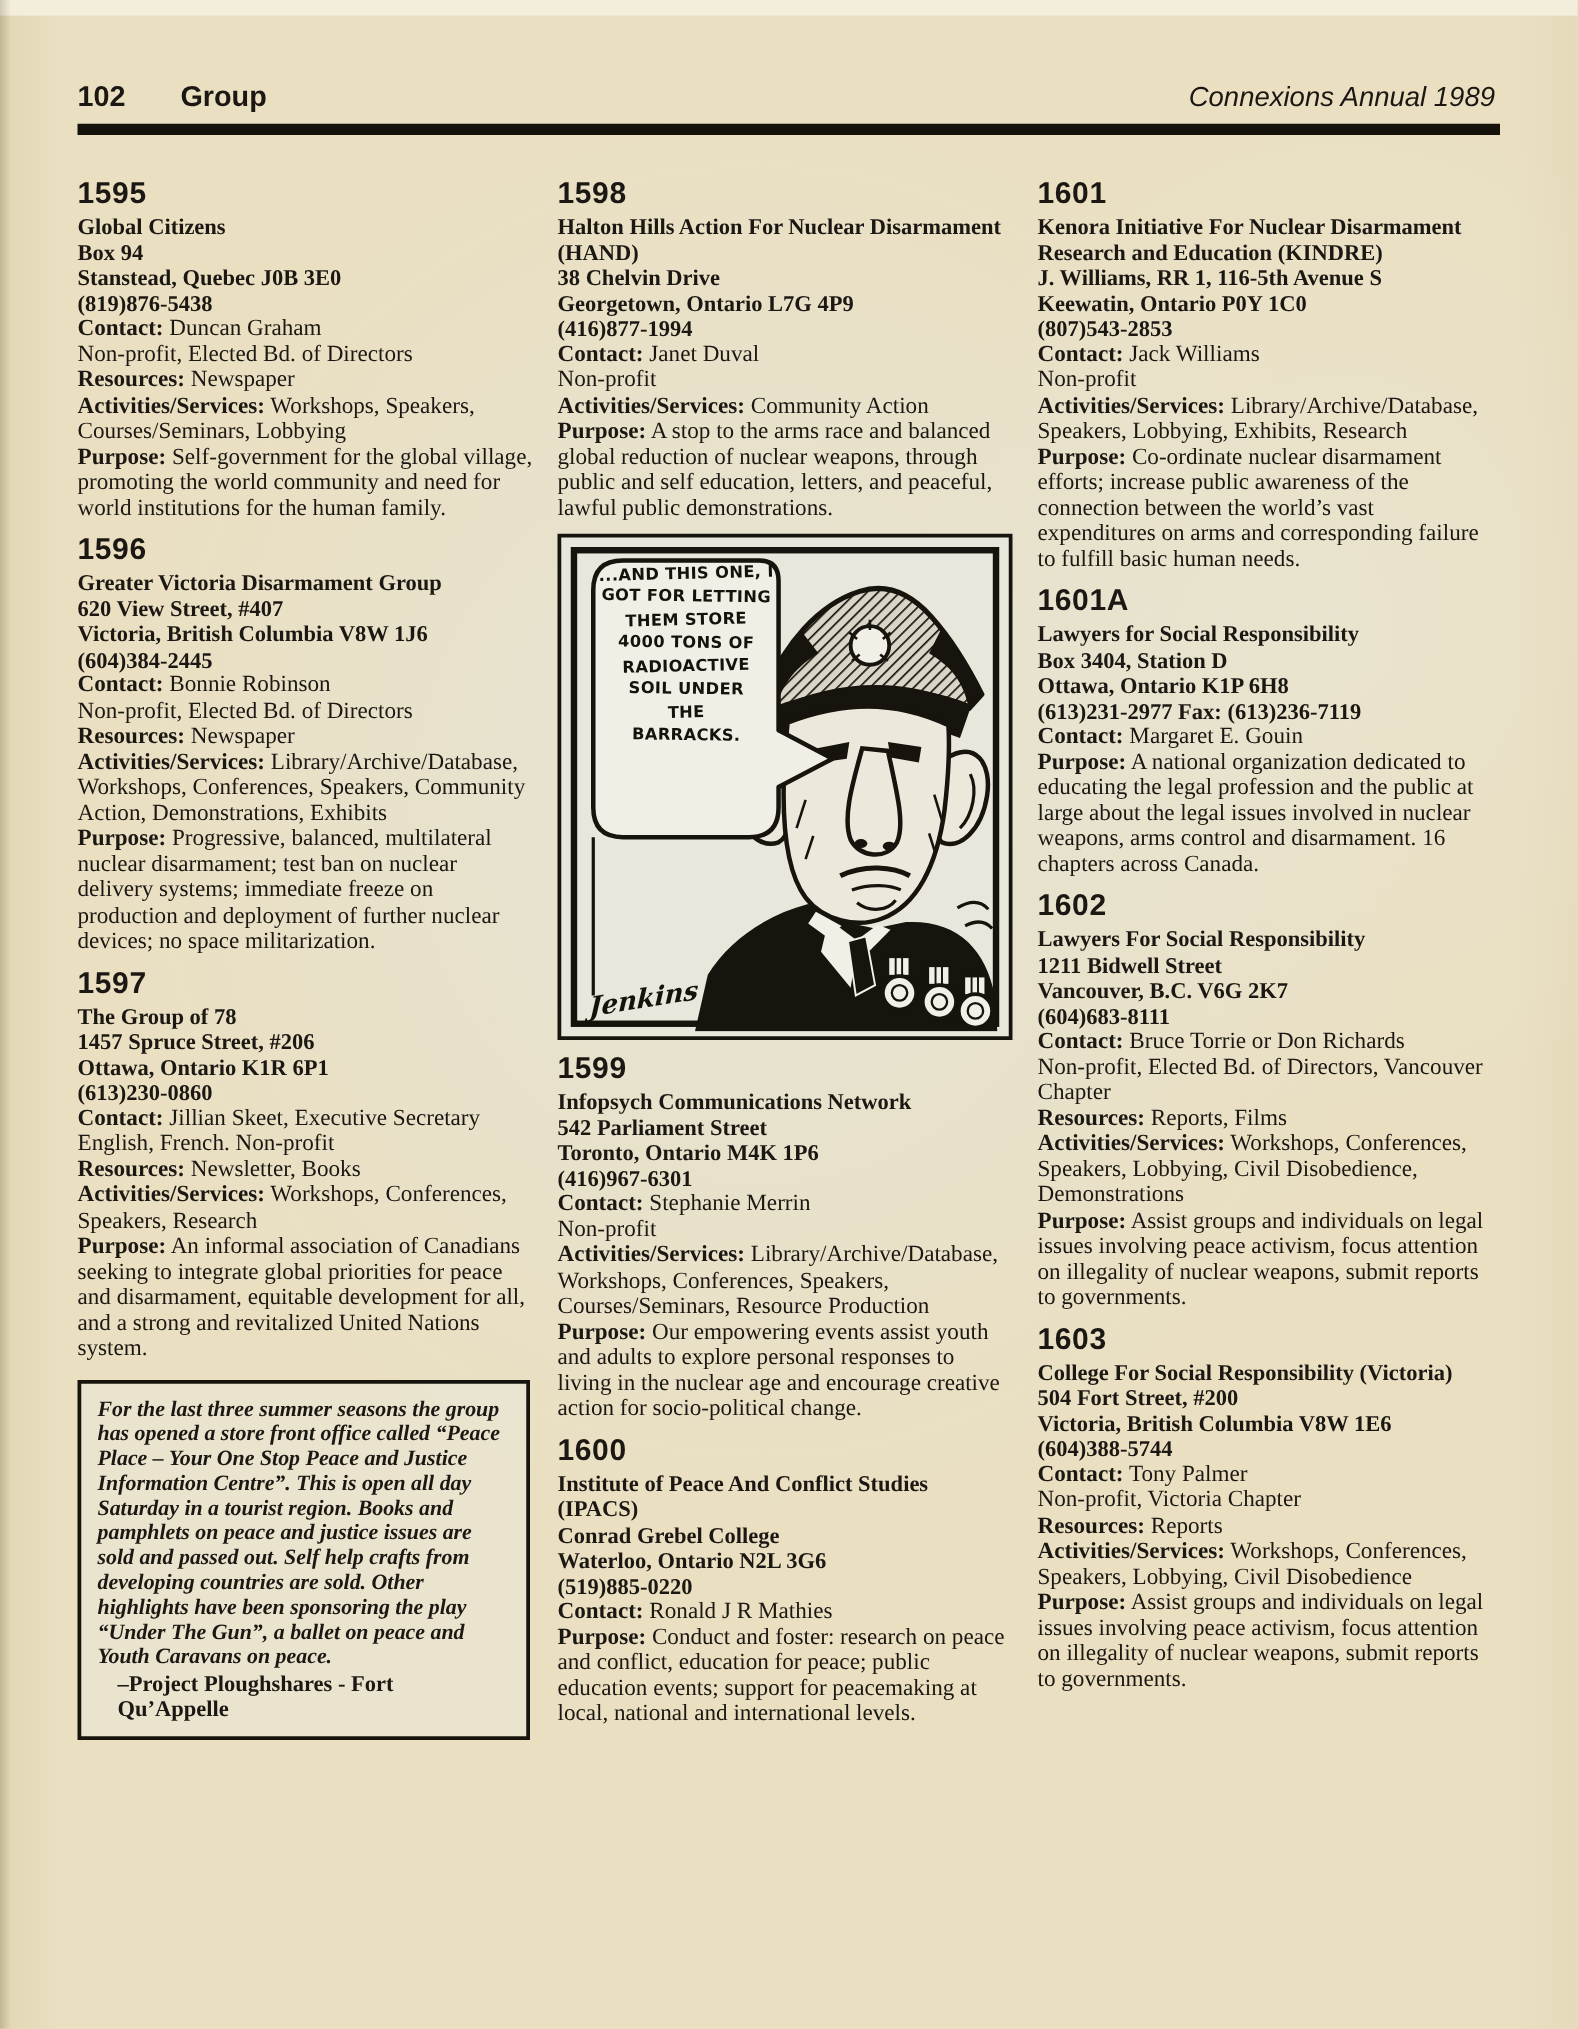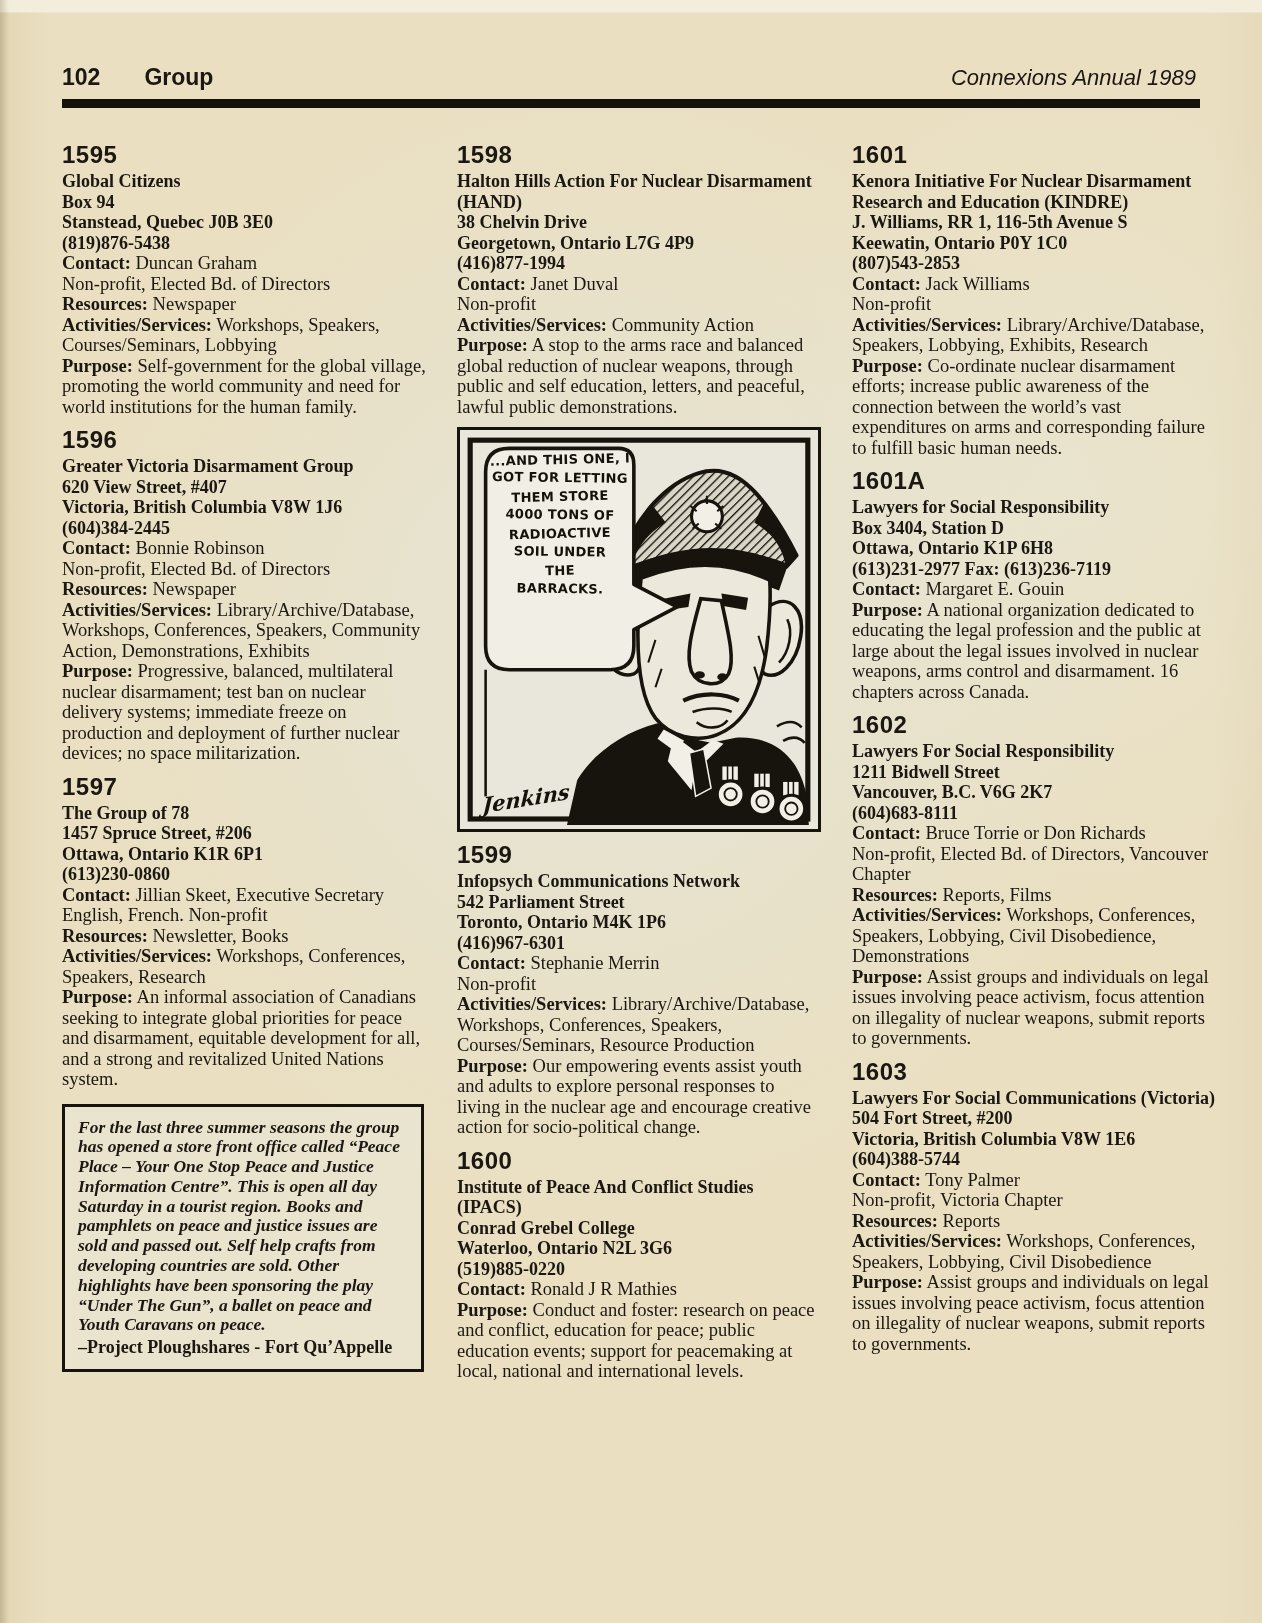--- a/index.html
+++ b/index.html
@@ -17,34 +17,34 @@
   .edge-shade{position:absolute;left:0;top:0;width:9px;height:100%;
     background:linear-gradient(90deg,rgba(84,66,38,0.22),rgba(84,66,38,0));}
   
   .header{display:flex;justify-content:space-between;align-items:flex-end;
     padding:64px 66px 0 62px;}
   .header-left{font-family:"Liberation Sans",sans-serif;font-weight:bold;font-size:23px;}
   .header-left .pgnum{margin-right:44px;}
   .header-right{font-family:"Liberation Sans",sans-serif;font-style:italic;font-size:22px;}
   .rule{height:9px;background:#15120c;margin:8px 62px 24px 62px;}
   
-  .content{display:flex;gap:31px;padding:0 62px;align-items:flex-start;}
+  .content{display:flex;gap:20px;padding:0 62px;align-items:flex-start;}
   .col{width:364px;flex:0 0 364px;}
   
   .entry{margin:0 0 4px 0;}
   .entry-number{font-family:"Liberation Sans",sans-serif;font-weight:bold;
     font-size:24px;line-height:27px;margin:9px 0 3px 0;letter-spacing:0.5px;}
   .entry-heading div{font-weight:bold;font-size:18px;line-height:20.5px;}
   .entry-body p{margin:0;font-size:18.5px;line-height:20.5px;}
   .entry-body p b{font-weight:bold;}
   
   .note-box{border:3px solid #17140e;margin:14px 2px 0 0;padding:11px 13px 12px 13px;
     background:rgba(236,238,231,0.35);}
   .note-text{margin:0;font-style:italic;font-size:17.5px;line-height:19.8px;font-weight:bold;}
-  .note-attribution{margin:2px 0 0 0;font-weight:bold;font-size:18px;line-height:20px;}
+  .note-attribution{margin:2px 0 0 16px;font-weight:bold;font-size:18px;line-height:20px;}
   
   .cartoon-box{position:relative;margin:10px 0 6px 0;border:3px solid #17140e;
     padding:4px;background:#e9e7dc;}
   .cartoon-box svg{display:block;width:100%;height:auto;}
   .speech{position:absolute;left:27px;top:21px;width:146px;text-align:center;
     font-family:"DejaVu Sans",sans-serif;font-weight:bold;font-size:13px;
     line-height:1.42;color:#15120c;letter-spacing:0.3px;}
   .speech div:nth-child(odd){transform:rotate(-1.4deg);}
   .speech div:nth-child(even){transform:rotate(0.8deg);}
   .signature{position:absolute;left:22px;bottom:18px;
@@ -307,21 +307,21 @@
           <p><b>Contact:</b> Bruce Torrie or Don Richards</p>
           <p>Non-profit, Elected Bd. of Directors, Vancouver Chapter</p>
           <p><b>Resources:</b> Reports, Films</p>
           <p><b>Activities/Services:</b> Workshops, Conferences, Speakers, Lobbying, Civil Disobedience, Demonstrations</p>
           <p><b>Purpose:</b> Assist groups and individuals on legal issues involving peace activism, focus attention on illegality of nuclear weapons, submit reports to governments.</p>
         </div>
   </section>
       <section class="entry">
     <div class="entry-number">1603</div>
     <div class="entry-heading">
-          <div>Lawyers For Social Communications (Victoria)</div>
+          <div>College For Social Responsibility (Victoria)</div>
           <div>504 Fort Street, #200</div>
           <div>Victoria, British Columbia V8W 1E6</div>
           <div>(604)388-5744</div>
         </div>
     <div class="entry-body">
           <p><b>Contact:</b> Tony Palmer</p>
           <p>Non-profit, Victoria Chapter</p>
           <p><b>Resources:</b> Reports</p>
           <p><b>Activities/Services:</b> Workshops, Conferences, Speakers, Lobbying, Civil Disobedience</p>
           <p><b>Purpose:</b> Assist groups and individuals on legal issues involving peace activism, focus attention on illegality of nuclear weapons, submit reports to governments.</p>

